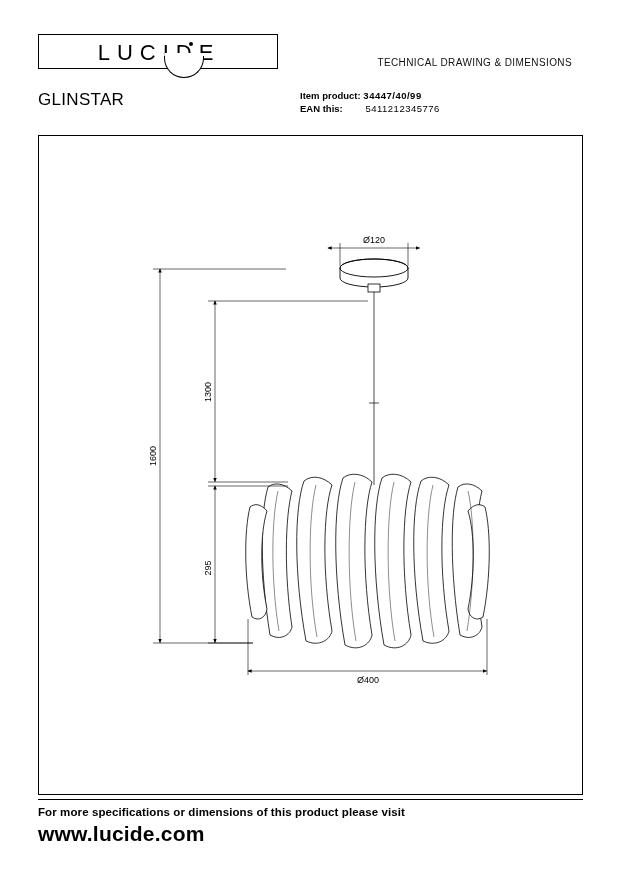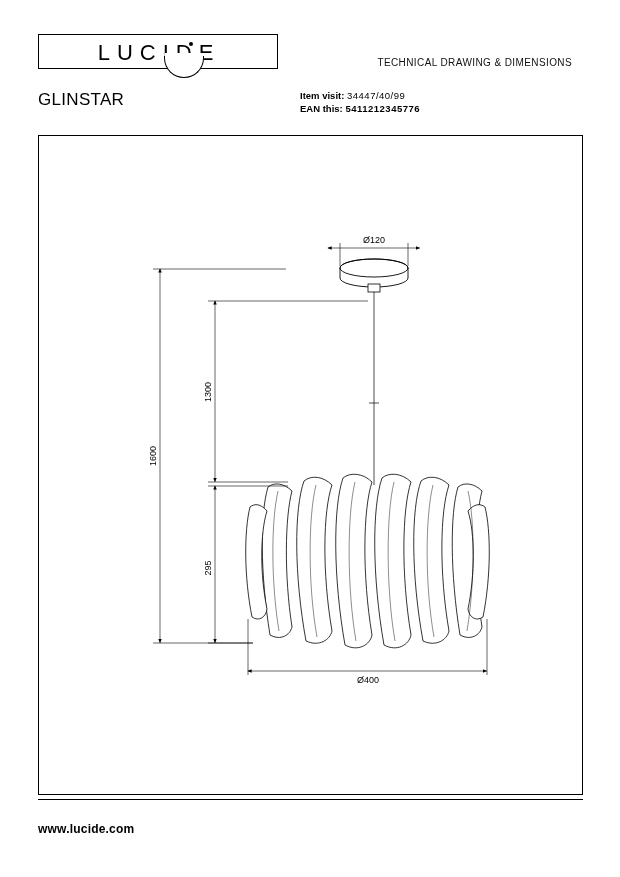--- a/index.html
+++ b/index.html
@@ -94,22 +94,22 @@
     letter-spacing: 0.3px;
   }
   .item-block {
     position: absolute;
     left: 300px;
     top: 89px;
     font-size: 9.5px;
     line-height: 13px;
   }
   .item-block .lbl { font-weight: bold; }
-  .item-block .val { font-weight: normal; letter-spacing: 0.5px; }
-  .ean-val { font-weight: bold; letter-spacing: 0.5px; }
+  .item-block .val { font-weight: bold; letter-spacing: 0.5px; }
+  .ean-val { font-weight: normal; letter-spacing: 0.5px; margin-left: 20px; }
 
   
   .frame {
     position: absolute;
     left: 38px;
     top: 135px;
     width: 545px;
     height: 660px;
     border: 1px solid #000;
     box-sizing: border-box;
@@ -137,21 +137,21 @@
     left: 38px;
     top: 806px;
     font-size: 11.5px;
     font-weight: bold;
     letter-spacing: 0.1px;
   }
   .footer-url {
     position: absolute;
     left: 38px;
     top: 822px;
-    font-size: 12px;
+    font-size: 21px;
     font-weight: bold;
     letter-spacing: 0.2px;
   }
 
   .dim-text {
     font-family: "Liberation Sans", sans-serif;
     font-size: 9px;
     fill: #000;
   }
 </style>
@@ -166,21 +166,21 @@
     <div class="logo-arc-mask"></div>
     <div class="logo-dot"></div>
   </div>
 
   <div class="header-right">TECHNICAL DRAWING &amp; DIMENSIONS</div>
 
   <div class="product-title">GLINSTAR</div>
 
   <div class="item-block">
     <div>
-      <span class="lbl">Item visit:</span>
+      <span class="lbl">Item product:</span>
       <span class="val">34447/40/99</span>
     </div>
     <div>
       <span class="lbl">EAN this:</span>
       <span class="ean-val">5411212345776</span>
     </div>
   </div>
 
   <div class="frame"></div>
 
@@ -257,15 +257,16 @@
 
     <g>
       <line x1="210" y1="484" x2="210" y2="540" stroke="#000" stroke-width="0.6"></line>
       <line x1="449" y1="484" x2="449" y2="540" stroke="#000" stroke-width="0.6"></line>
       <line x1="210" y1="536" x2="449" y2="536" stroke="#000" stroke-width="0.6" marker-start="url(#arrowE)" marker-end="url(#arrowS)"></line>
       <text class="dim-text" x="330" y="548" text-anchor="middle">Ø400</text>
     </g>
   </svg>
 
   <div class="footer-rule"></div>
+  <div class="footer-text">For more specifications or dimensions of this product please visit</div>
   <div class="footer-url">www.lucide.com</div>
 
 </div>
 
 </body></html>

